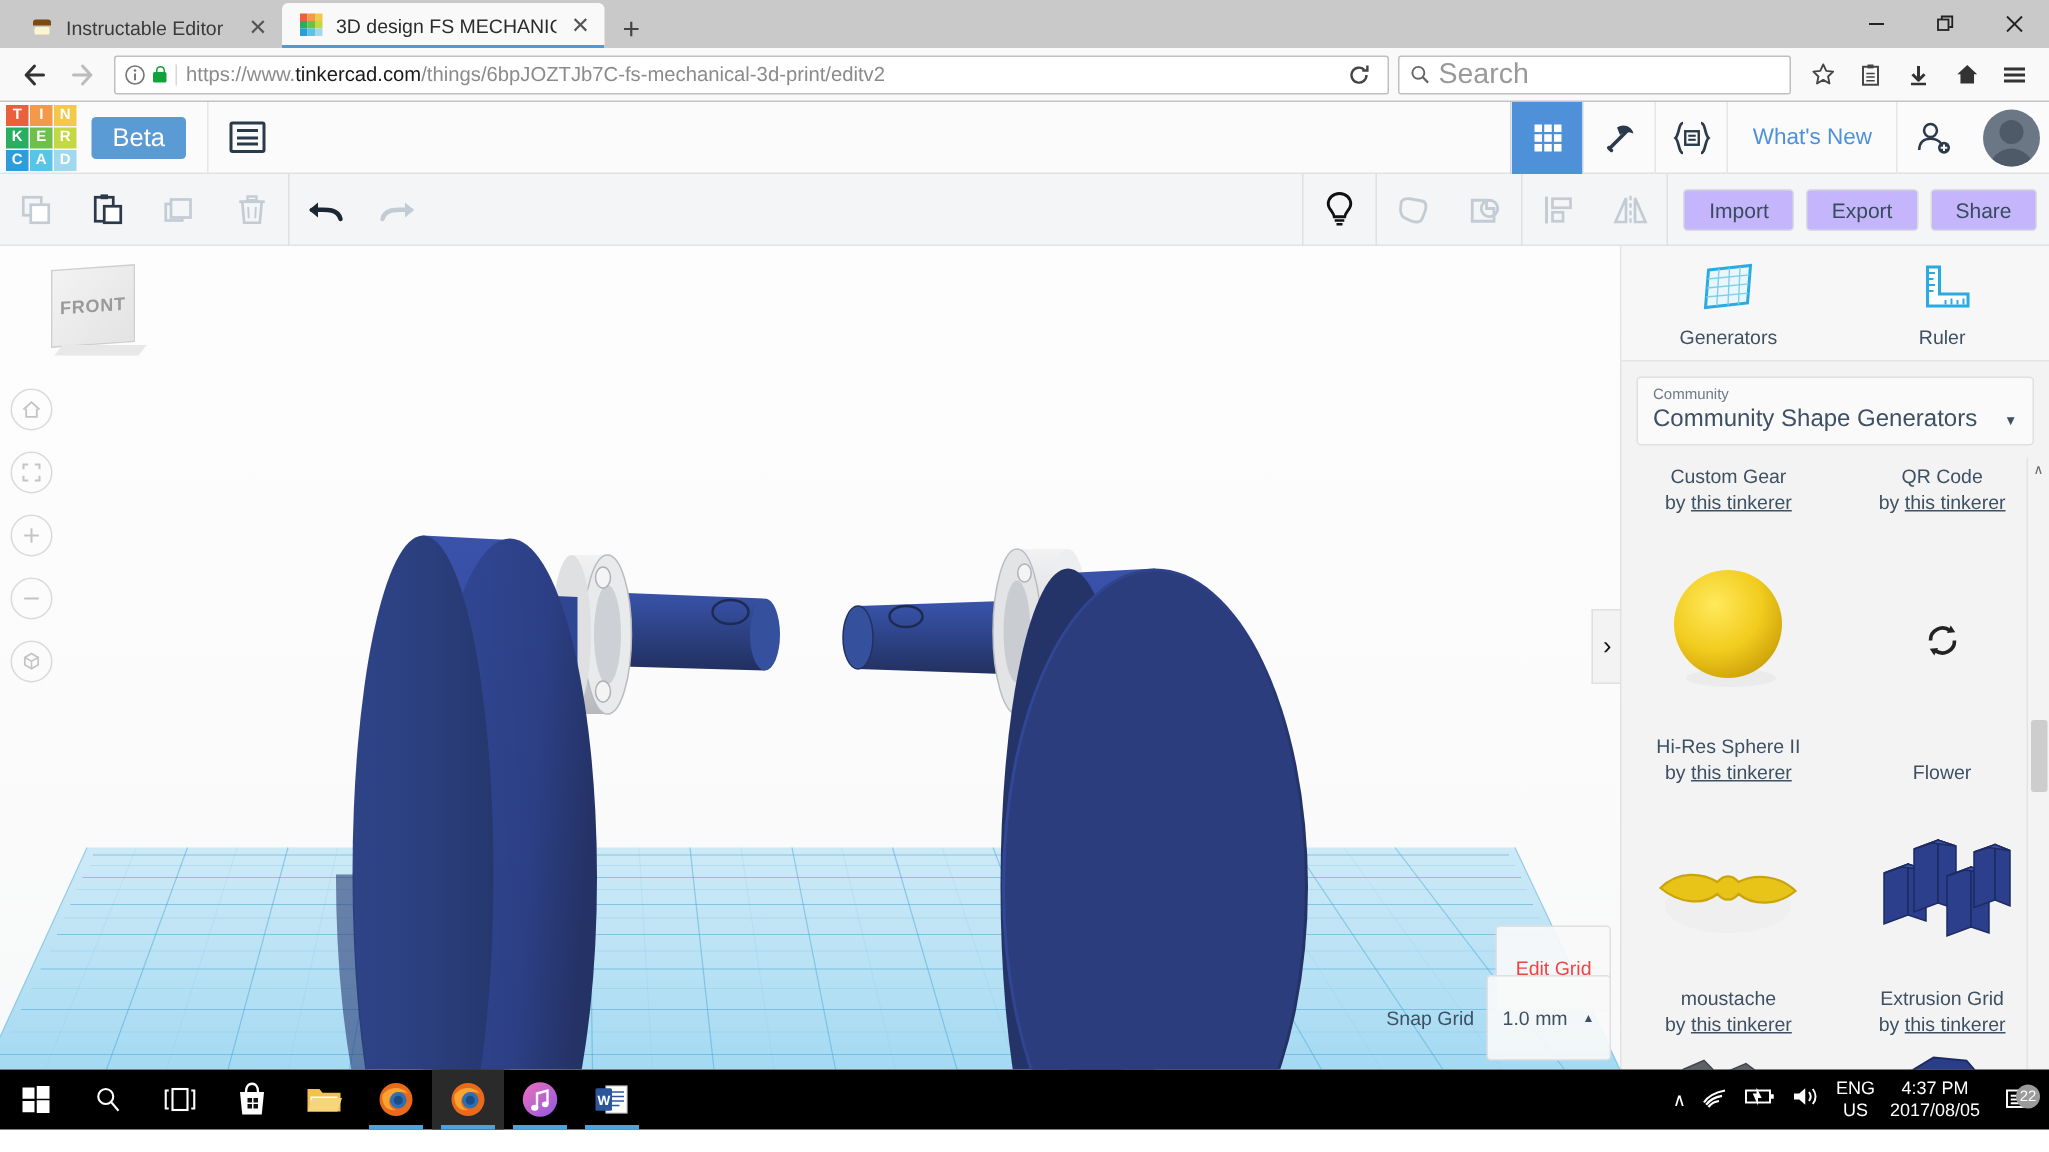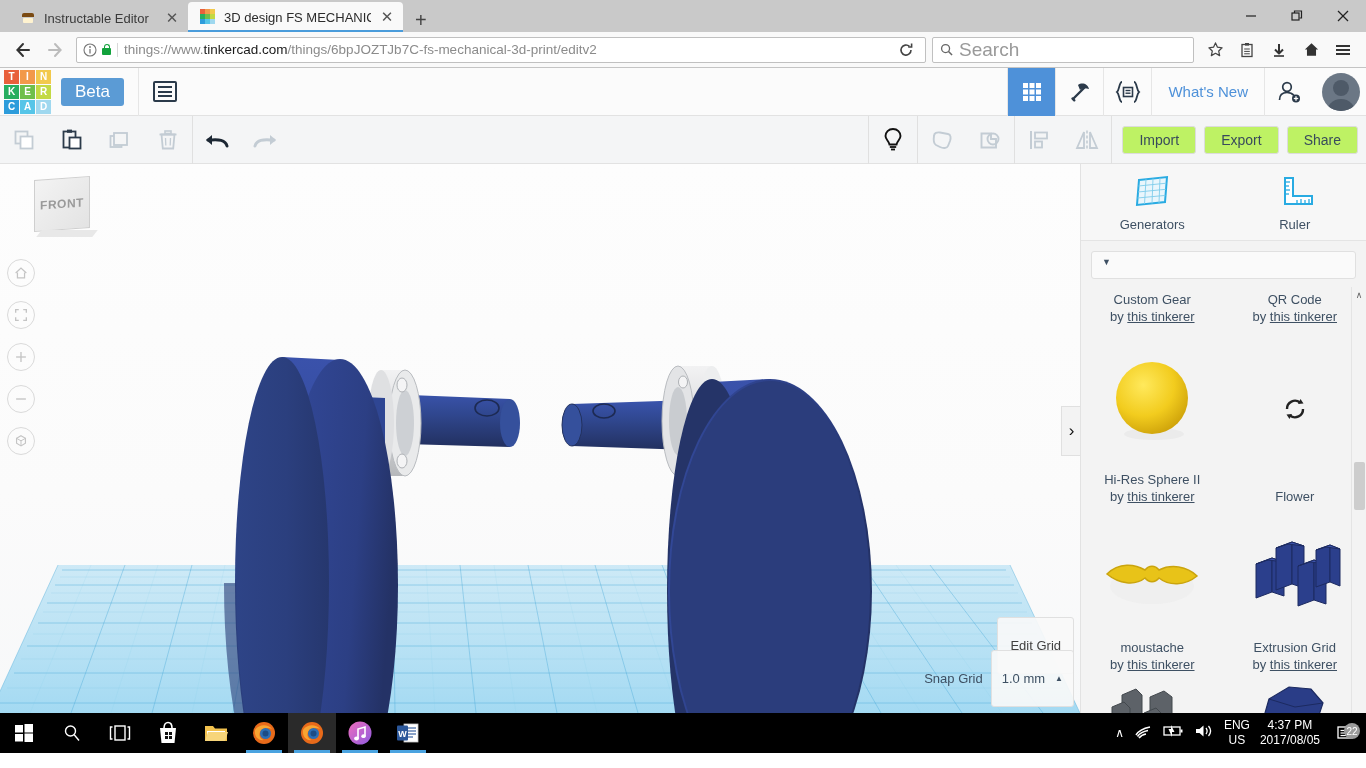--- a/index.html
+++ b/index.html
@@ -120,21 +120,21 @@
   
   .tc-toolbar {
     height: 48px; background: #f4f5f6; border-bottom: 1px solid #e2e2e2;
     display: flex; align-items: center; position: relative;
   }
   .tb-btn { width: 48px; height: 48px; display: flex; align-items: center; justify-content: center; }
   .tb-sep { width: 1px; height: 48px; background: #e0e0e0; }
   .tb-right { margin-left: auto; display: flex; align-items: center; height: 48px; }
   .tb-text-btn {
     height: 28px; padding: 0 16px; border: 1px solid #dcdcdc; border-radius: 3px;
-    background: #bef264; color: #394b5c; font-size: 14px; display: flex; align-items: center;
+    background: #c4b5fd; color: #394b5c; font-size: 14px; display: flex; align-items: center;
     margin-right: 8px;
   }
 
   
   .main { display: flex; height: 549px; position: relative; }
   .canvas {
     width: 1080px; position: relative; overflow: hidden;
     background: linear-gradient(180deg,#fdfdfd 0%, #fbfbfb 60%, #f7f8f9 100%);
   }
 
@@ -163,21 +163,21 @@
     position: absolute; right: -1px; top: 242px; width: 20px; height: 50px;
     background: #f3f3f3; border: 1px solid #e0e0e0; border-right: none;
     display: flex; align-items: center; justify-content: center;
     font-size: 17px; color: #111; z-index: 6;
   }
 
   
   .edit-grid {
     position: absolute; right: 6px; bottom: 39px; background: rgba(248,248,248,.92);
     border: 1px solid #e0e0e0; border-radius: 3px; padding: 20px 12px;
-    font-size: 13px; color: #404040;
+    font-size: 13px; color: #ef4444;
   }
   .snap-row {
     position: absolute; right: 6px; bottom: 6px; display: flex; align-items: center; gap: 8px;
   }
   .snap-label { font-size: 13px; color: #3e5063; }
   .snap-select {
     background: rgba(248,248,248,.92); border: 1px solid #e0e0e0; border-radius: 3px;
     padding: 20px 10px; font-size: 13px; color: #3e5063; display: flex; align-items: center; gap: 10px;
   }
 
@@ -310,21 +310,21 @@
       <svg width="14" height="14" viewBox="0 0 14 14">
         <circle cx="7" cy="7" r="6" fill="none" stroke="#777" stroke-width="1.1"></circle>
         <line x1="7" y1="6" x2="7" y2="10.5" stroke="#777" stroke-width="1.3"></line>
         <circle cx="7" cy="4" r="0.9" fill="#777"></circle>
       </svg>
       <span class="lock">
         <span class="shackle"></span>
           <span class="body"></span>
       </span>
     </span>
-    <span class="urltext"><span class="scheme">things://www.</span><b>tinkercad.com</b><span>/things/6bpJOZTJb7C-fs-mechanical-3d-print/editv2</span></span>
+    <span class="urltext"><span class="scheme">https://www.</span><b>tinkercad.com</b><span>/things/6bpJOZTJb7C-fs-mechanical-3d-print/editv2</span></span>
     <span class="reload">
       <svg width="16" height="16" viewBox="0 0 16 16">
         <path d="M13 8a5 5 0 1 1-1.6-3.6" fill="none" stroke="#444" stroke-width="1.6"></path>
         <polyline points="13.6,1.6 13.6,5 10.2,5" fill="none" stroke="#444" stroke-width="1.6"></polyline>
       </svg>
     </span>
   </div>
 
   <div class="searchbar">
     <svg width="13" height="13" viewBox="0 0 14 14">
@@ -743,20 +743,24 @@
             <line x1="31" y1="26" x2="31" y2="29"></line>
               <line x1="35" y1="25" x2="35" y2="29"></line>
           </g>
         </svg>
         <span>Ruler</span>
       </div>
     </div>
 
     <div class="rp-drop-wrap">
       <div class="rp-drop">
+        <span>
+          <span class="lbl">Community</span>
+          <span class="val">Community Shape Generators</span>
+        </span>
         <span class="caret">▼</span>
       </div>
     </div>
 
     <div class="shape-scroll">
       <div class="shape-grid">
 
         <div class="shape-cell cell-top-labels" style="height:42px">
           <span class="nm">Custom Gear</span>
           <span class="by"><span>by </span><u>this tinkerer</u></span>

